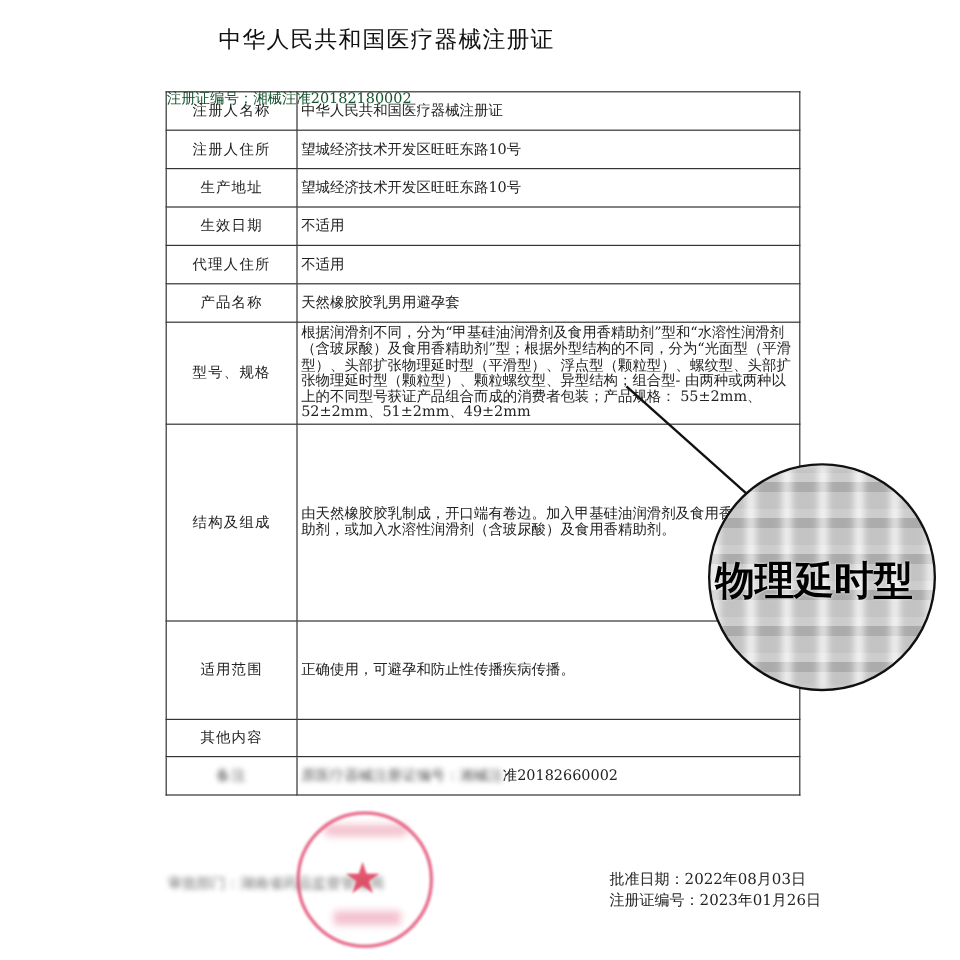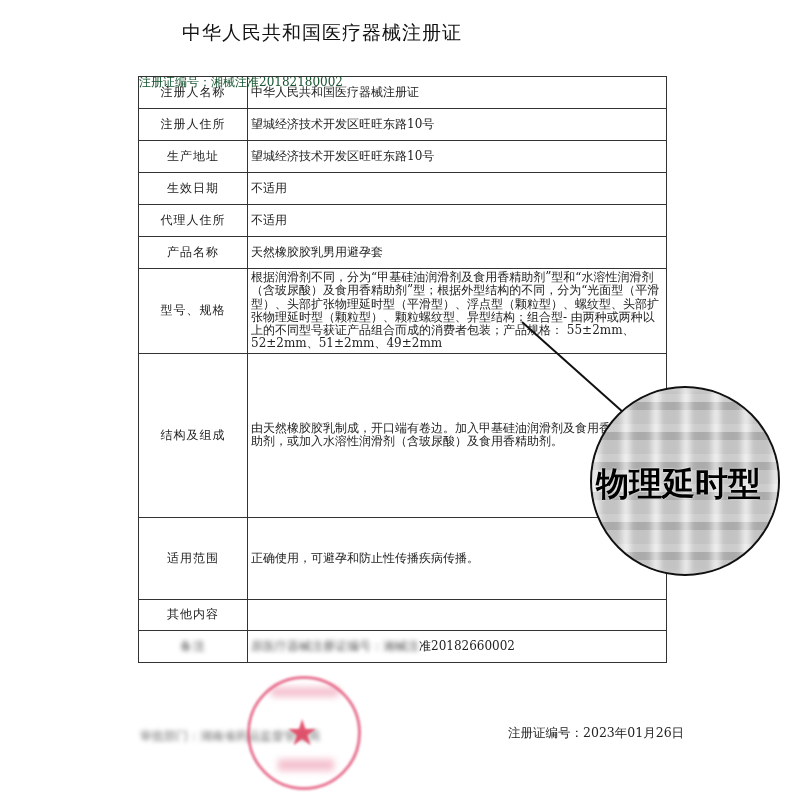--- a/index.html
+++ b/index.html
@@ -90,20 +90,21 @@
 
 <div class="dept">审批部门：湖南省药品监督管理局</div>
 
 <div class="stamp">
   <div class="arc"></div>
   <div class="star">★</div>
   <div class="bot"></div>
 </div>
 
 <div class="dates">
+  <div><span>批准日期：</span><span>2022年08月03日</span></div>
   <div><span>注册证编号：</span><span>2023年01月26日</span></div>
 </div>
 
 <svg class="pointer" width="800" height="800">
   <line x1="522" y1="322" x2="624" y2="413" stroke="#111" stroke-width="2"></line>
 </svg>
 
 <div class="mag">
   <div class="grid"></div>
   <div class="big">物理延时型</div>

